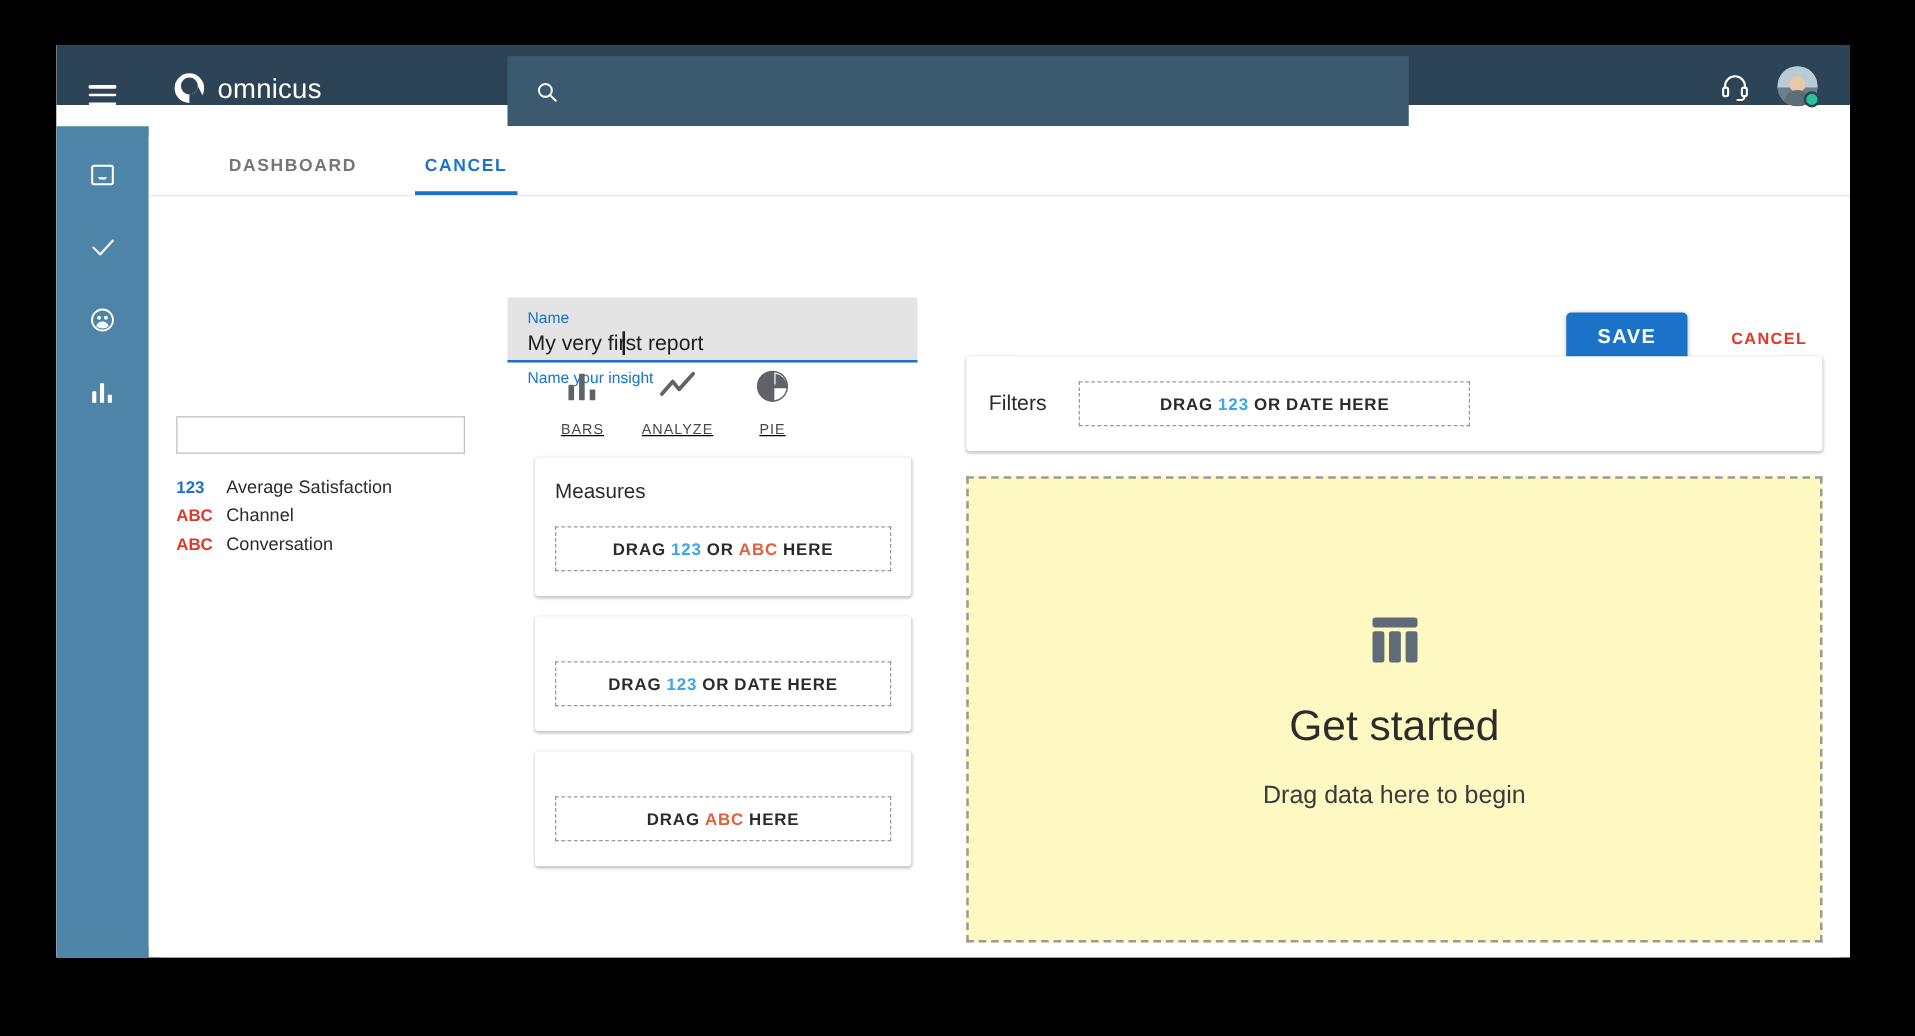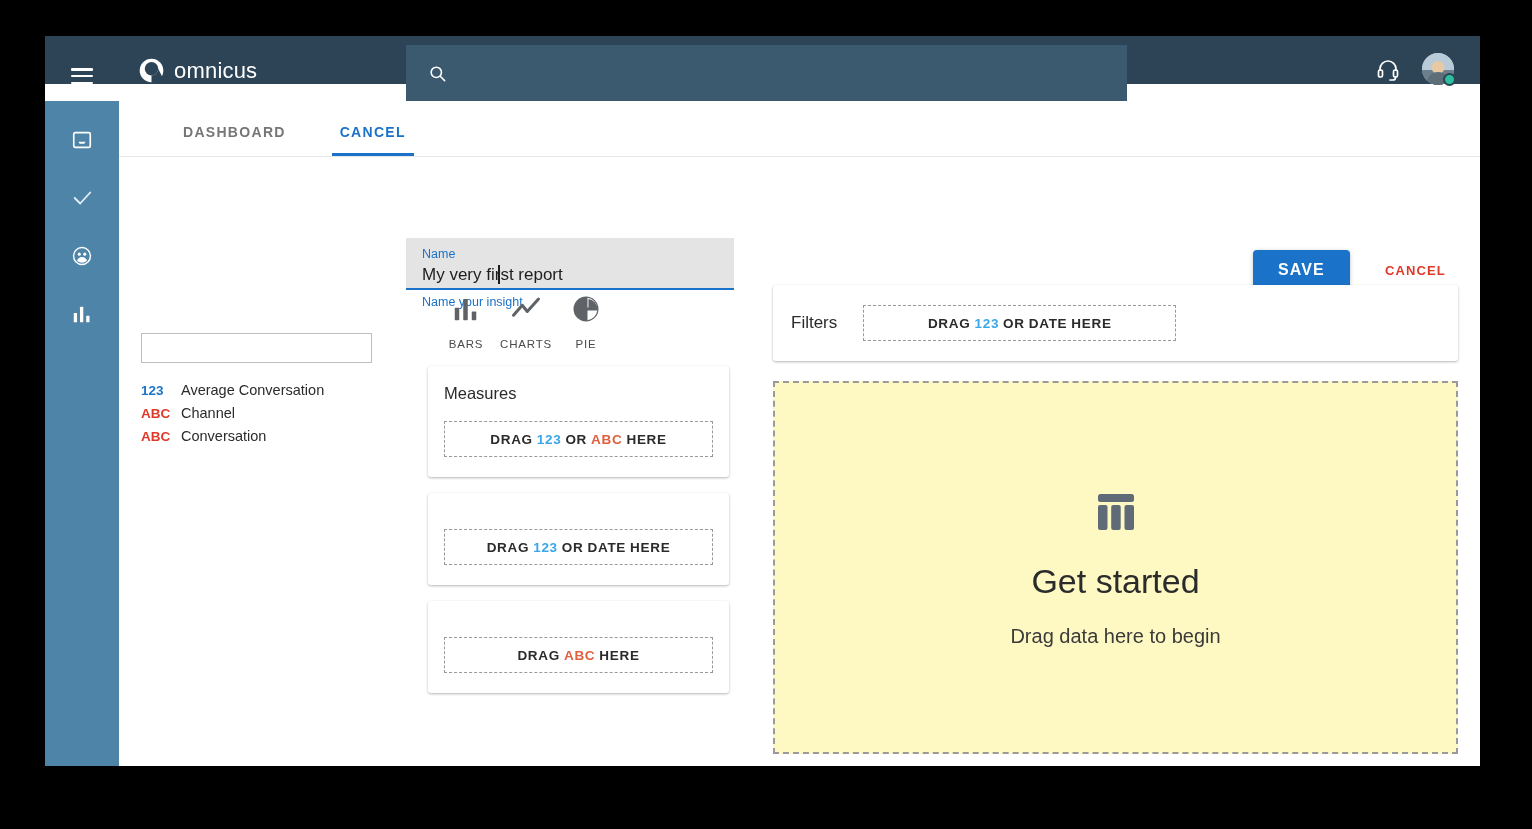--- a/index.html
+++ b/index.html
@@ -198,21 +198,21 @@
   .badge-num { color: #1a73c8; }
   .badge-abc { color: #e0392a; }
   .field-name { font-size: 14.5px; color: #2b2b2b; }
 
   
   .builder {
     position: absolute; left: 287px; top: 176px;
     width: 345px; height: 489px;
     padding: 12px 22px 0 22px;
   }
-  .viz-types { display: flex; gap: 0; padding-left: 8px; }
+  .viz-types { display: flex; gap: 16px; padding-left: 8px; text-decoration: underline; }
   .viz-type {
     width: 60px; display: flex; flex-direction: column; align-items: center;
     cursor: pointer; margin-right: 0;
   }
   .viz-icon { height: 40px; display: flex; align-items: center; justify-content: center; }
   .viz-icon svg { width: 30px; height: 30px; }
   .viz-label {
     margin-top: 9px; font-size: 11.5px; letter-spacing: 0.8px; color: #4a4a4a;
   }
 
@@ -366,21 +366,21 @@
       <button class="cancel-btn">CANCEL</button>
     </div>
 
     <div class="data-panel">
       <input class="data-search" type="text" placeholder="" style="">
 
 
       <div class="field-list">
         <div class="field-row">
           <span class="badge badge-num">123</span>
-          <span class="field-name">Average Conversation</span>
+          <span class="field-name">Average Satisfaction</span>
         </div>
         <div class="field-row">
           <span class="badge badge-abc">ABC</span>
           <span class="field-name">Channel</span>
         </div>
         <div class="field-row">
           <span class="badge badge-abc">ABC</span>
           <span class="field-name">Conversation</span>
         </div>
       </div>
@@ -399,21 +399,21 @@
           </div>
           <div class="viz-label">BARS</div>
         </div>
 
         <div class="viz-type">
           <div class="viz-icon">
             <svg viewBox="0 0 24 24" fill="none" stroke="#5f6368" stroke-width="2.4" stroke-linecap="round" stroke-linejoin="round">
               <polyline points="2,17 9,9 13,14 22,4"></polyline>
             </svg>
           </div>
-          <div class="viz-label">CHARTS</div>
+          <div class="viz-label">ANALYZE</div>
         </div>
 
         <div class="viz-type">
           <div class="viz-icon">
             <svg viewBox="0 0 24 24">
               <circle cx="12" cy="12" r="10" fill="#5f6368"></circle>
               <path d="M13.2 3 A9 9 0 0 1 21 10.8 L13.2 10.8 Z" fill="#ffffff"></path>
               <path d="M13.2 13.2 L21 13.2 A9 9 0 0 1 13.2 21 Z" fill="#ffffff"></path>
               <path d="M13.2 3 A9 9 0 0 1 21 10.8 L13.2 10.8 Z" fill="#5f6368" transform="translate(0.9,0.9) scale(0.92) translate(1,0.4)"></path>
             </svg>

